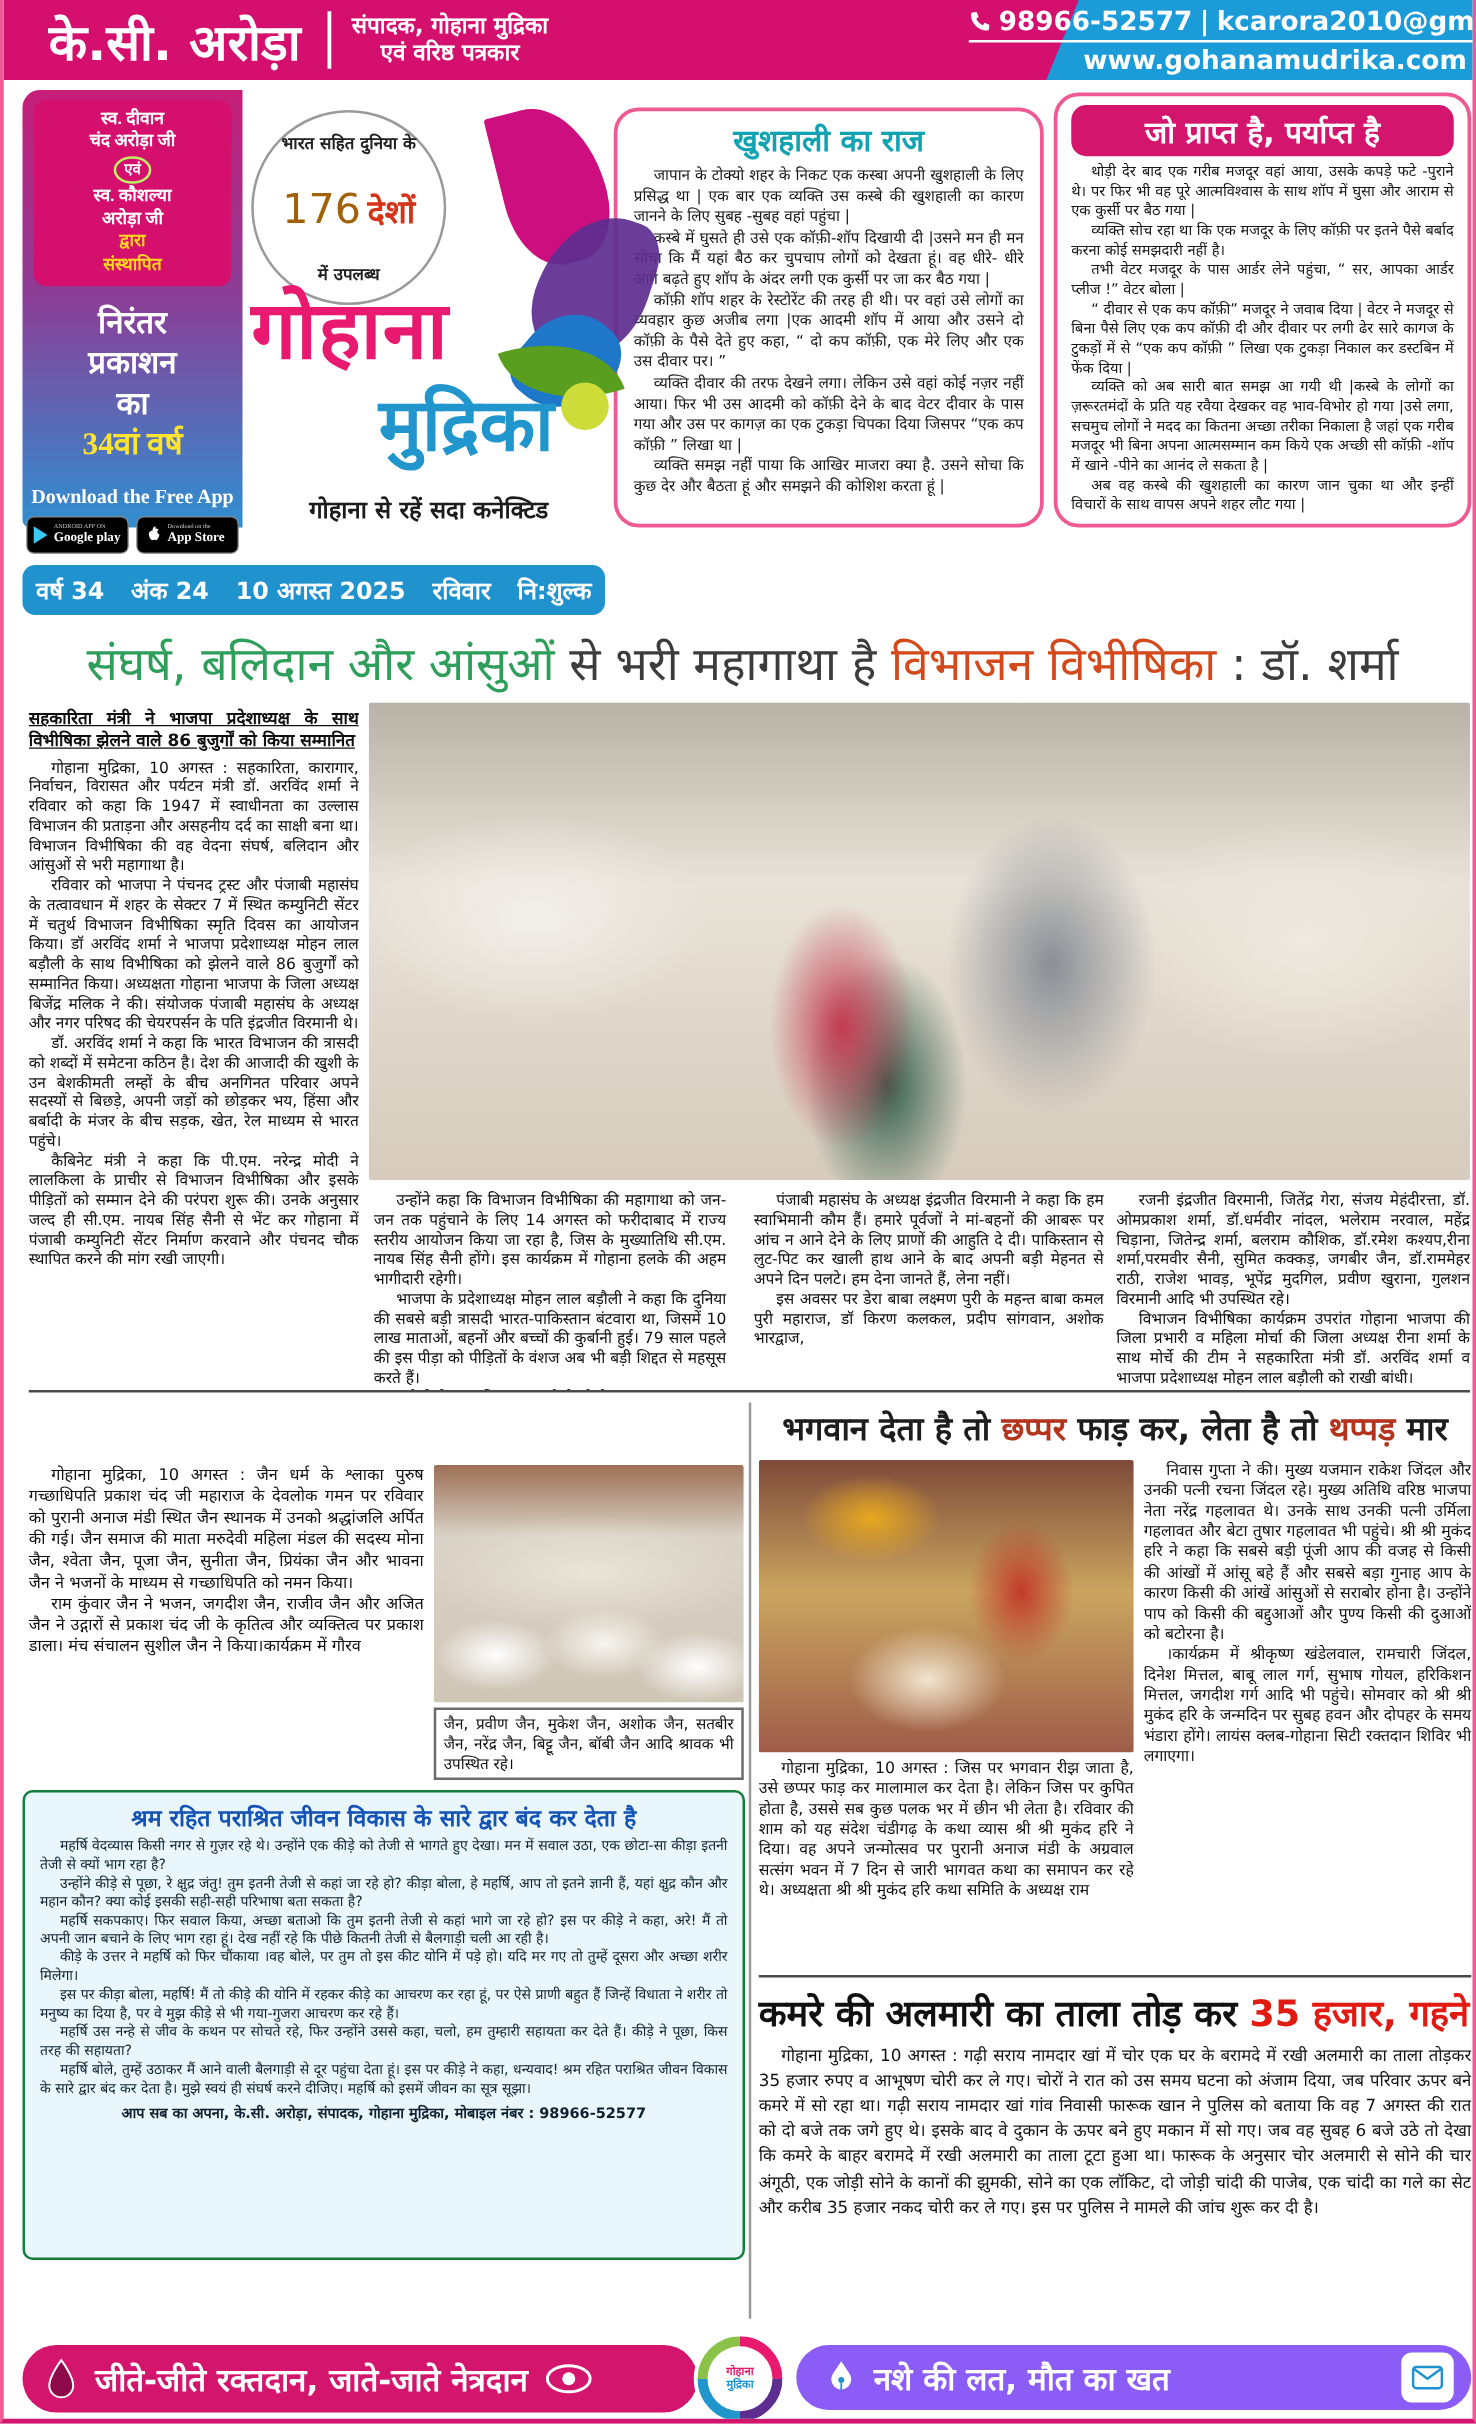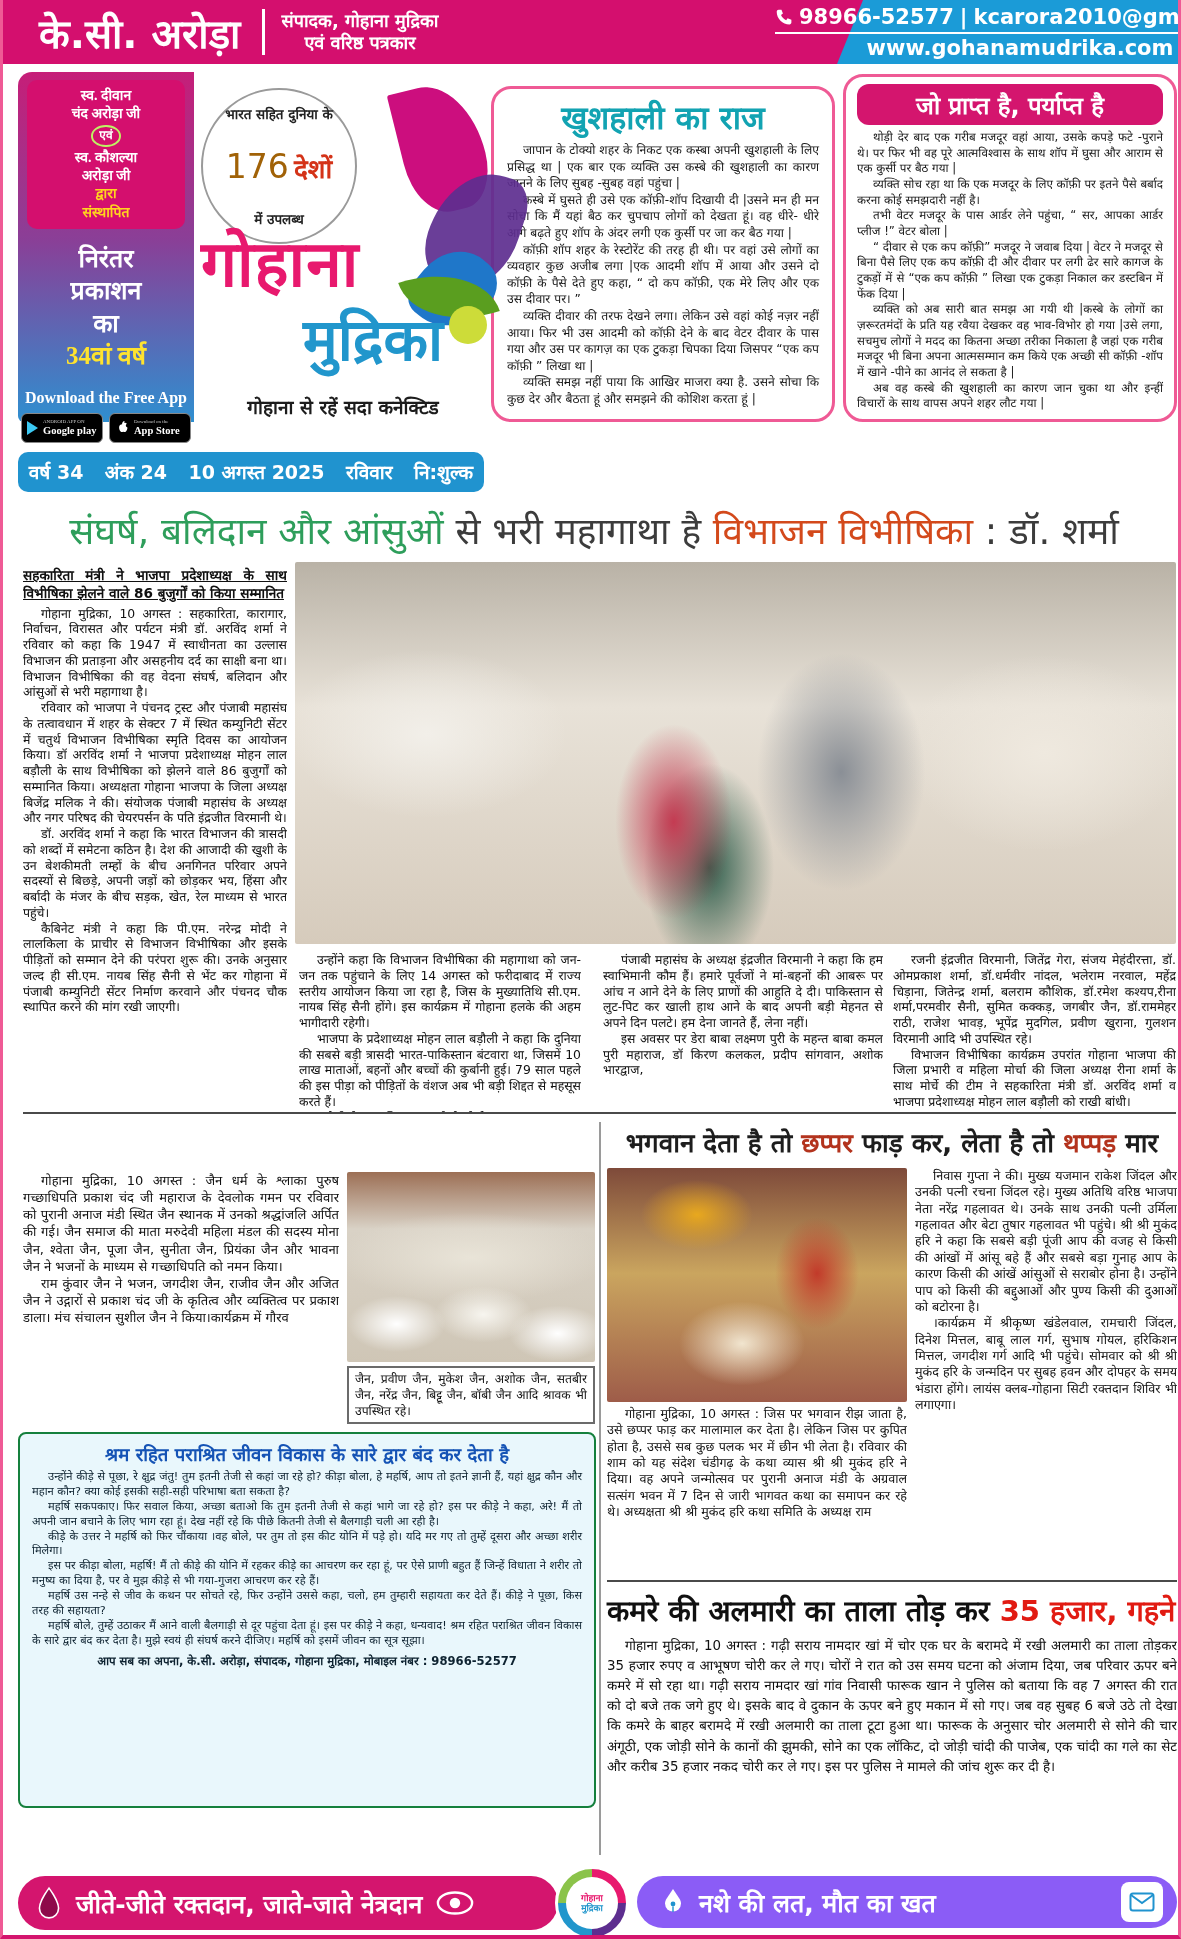--- a/index.html
+++ b/index.html
@@ -58,21 +58,21 @@
   .petal-yellow{left:446px;top:306px;width:38px;height:38px;background:#cddc39;border-radius:50%;}
   .logo-w1{left:198px;top:218px;font-size:64px;font-weight:bold;color:#e8196e;z-index:4;letter-spacing:1px;}
   .logo-w2{left:300px;top:298px;font-size:58px;font-weight:bold;color:#2196cc;z-index:4;}
   .tagline{left:200px;top:394px;width:280px;text-align:center;font-weight:bold;font-size:19px;color:#1c1c1c;z-index:4;}
   
   .date-bar{left:15px;top:452px;width:466px;height:40px;background:#2093cf;border-radius:10px;
         display:flex;align-items:center;justify-content:space-around;color:#fff;font-weight:bold;font-size:19px;}
   
   .story-box{border:3px solid #ef5a95;border-radius:20px;background:#fff;box-sizing:border-box;overflow:hidden;}
   .box1{left:488px;top:86px;width:344px;height:336px;padding:6px 13px;}
-  .box1-title{text-align:center;color:#12a3b2;font-size:32px;font-weight:bold;margin:0 0 4px 0;}
+  .box1-title{text-align:center;color:#12a3b2;font-size:24px;font-weight:bold;margin:0 0 4px 0;}
   .box2{left:840px;top:74px;width:334px;height:348px;padding:7px 11px;}
   .box2-title{background:#d4156e;color:#fff;text-align:center;font-size:24px;font-weight:bold;
         border-radius:12px;padding:4px 0;margin-bottom:5px;}
   .story-text p{margin:0;text-indent:16px;text-align:justify;color:#161616;}
   .box1 .story-text p{font-size:12.2px;line-height:1.36;}
   .box2 .story-text p{font-size:11.7px;line-height:1.34;}
   
   .main-headline{left:18px;top:504px;width:1146px;text-align:center;font-weight:normal;font-size:37px;white-space:nowrap;}
   .hl-a{color:#2e9e5b;}.hl-b{color:#3c3c3c;}.hl-c{color:#d3491b;}.hl-d{color:#3c3c3c;}
   
@@ -302,20 +302,21 @@
       <p>निवास गुप्ता ने की। मुख्य यजमान राकेश जिंदल और उनकी पत्नी रचना जिंदल रहे। मुख्य अतिथि वरिष्ठ भाजपा नेता नरेंद्र गहलावत थे। उनके साथ उनकी पत्नी उर्मिला गहलावत और बेटा तुषार गहलावत भी पहुंचे। श्री श्री मुकंद हरि ने कहा कि सबसे बड़ी पूंजी आप की वजह से किसी की आंखों में आंसू बहे हैं और सबसे बड़ा गुनाह आप के कारण किसी की आंखें आंसुओं से सराबोर होना है। उन्होंने पाप को किसी की बद्दुआओं और पुण्य किसी की दुआओं को बटोरना है।</p>
       <p>।कार्यक्रम में श्रीकृष्ण खंडेलवाल, रामचारी जिंदल, दिनेश मित्तल, बाबू लाल गर्ग, सुभाष गोयल, हरिकिशन मित्तल, जगदीश गर्ग आदि भी पहुंचे। सोमवार को श्री श्री मुकंद हरि के जन्मदिन पर सुबह हवन और दोपहर के समय भंडारा होंगे। लायंस क्लब-गोहाना सिटी रक्तदान शिविर भी लगाएगा।</p>
     </div>
   <div class="abs news bhagwan-below">
       <p>गोहाना मुद्रिका, 10 अगस्त : जिस पर भगवान रीझ जाता है, उसे छप्पर फाड़ कर मालामाल कर देता है। लेकिन जिस पर कुपित होता है, उससे सब कुछ पलक भर में छीन भी लेता है। रविवार की शाम को यह संदेश चंडीगढ़ के कथा व्यास श्री श्री मुकंद हरि ने दिया। वह अपने जन्मोत्सव पर पुरानी अनाज मंडी के अग्रवाल सत्संग भवन में 7 दिन से जारी भागवत कथा का समापन कर रहे थे। अध्यक्षता श्री श्री मुकंद हरि कथा समिति के अध्यक्ष राम</p>
     </div>
 
   <div class="abs shram-box">
     <div class="shram-title">श्रम रहित पराश्रित जीवन विकास के सारे द्वार बंद कर देता है</div>
     <div class="story-text">
+        <p>महर्षि वेदव्यास किसी नगर से गुज़र रहे थे। उन्होंने एक कीड़े को तेजी से भागते हुए देखा। मन में सवाल उठा, एक छोटा-सा कीड़ा इतनी तेजी से क्यों भाग रहा है?</p>
         <p>उन्होंने कीड़े से पूछा, रे क्षुद्र जंतु! तुम इतनी तेजी से कहां जा रहे हो? कीड़ा बोला, हे महर्षि, आप तो इतने ज्ञानी हैं, यहां क्षुद्र कौन और महान कौन? क्या कोई इसकी सही-सही परिभाषा बता सकता है?</p>
         <p>महर्षि सकपकाए। फिर सवाल किया, अच्छा बताओ कि तुम इतनी तेजी से कहां भागे जा रहे हो? इस पर कीड़े ने कहा, अरे! मैं तो अपनी जान बचाने के लिए भाग रहा हूं। देख नहीं रहे कि पीछे कितनी तेजी से बैलगाड़ी चली आ रही है।</p>
         <p>कीड़े के उत्तर ने महर्षि को फिर चौंकाया ।वह बोले, पर तुम तो इस कीट योनि में पड़े हो। यदि मर गए तो तुम्हें दूसरा और अच्छा शरीर मिलेगा।</p>
         <p>इस पर कीड़ा बोला, महर्षि! मैं तो कीड़े की योनि में रहकर कीड़े का आचरण कर रहा हूं, पर ऐसे प्राणी बहुत हैं जिन्हें विधाता ने शरीर तो मनुष्य का दिया है, पर वे मुझ कीड़े से भी गया-गुजरा आचरण कर रहे हैं।</p>
         <p>महर्षि उस नन्हे से जीव के कथन पर सोचते रहे, फिर उन्होंने उससे कहा, चलो, हम तुम्हारी सहायता कर देते हैं। कीड़े ने पूछा, किस तरह की सहायता?</p>
         <p>महर्षि बोले, तुम्हें उठाकर मैं आने वाली बैलगाड़ी से दूर पहुंचा देता हूं। इस पर कीड़े ने कहा, धन्यवाद! श्रम रहित पराश्रित जीवन विकास के सारे द्वार बंद कर देता है। मुझे स्वयं ही संघर्ष करने दीजिए। महर्षि को इसमें जीवन का सूत्र सूझा।</p>
       </div>
     <div class="shram-signoff">आप सब का अपना, के.सी. अरोड़ा, संपादक, गोहाना मुद्रिका, मोबाइल नंबर : 98966-52577</div>
   </div>
 

